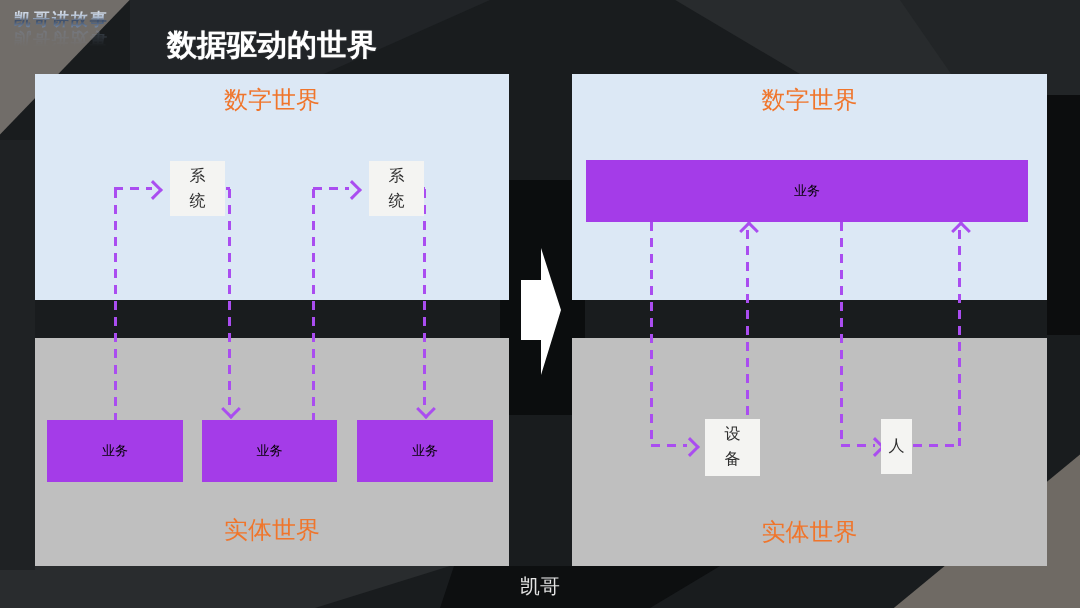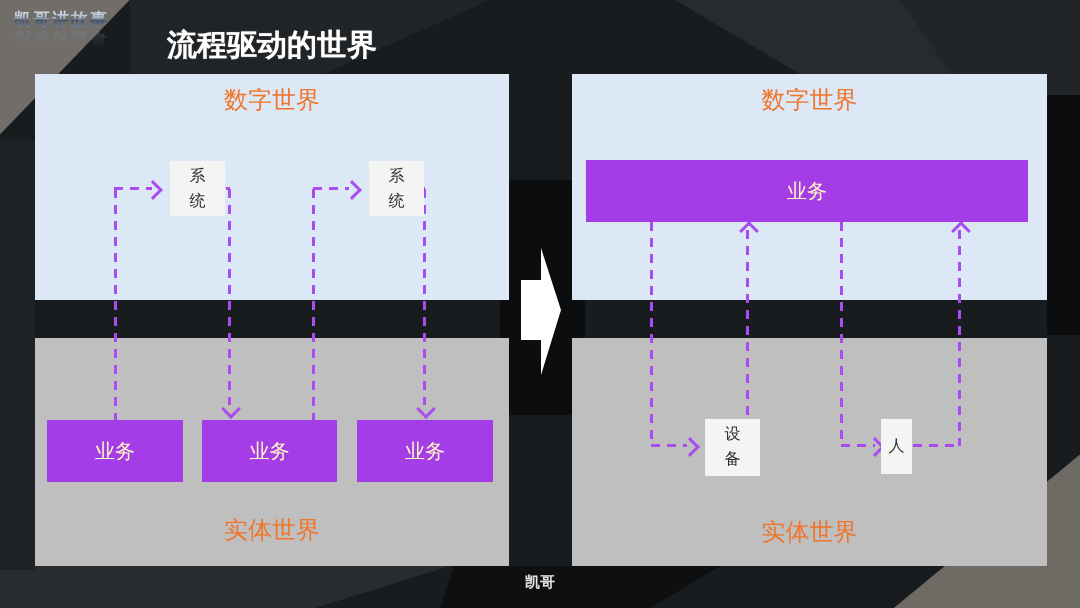--- a/index.html
+++ b/index.html
@@ -41,21 +41,21 @@
   .bp-right-blue{left:572px;top:74px;width:475px;height:226px;}
   .bp-right-gray{left:572px;top:338px;width:475px;height:228px;}
 
   .world-label{position:absolute;font-size:24px;font-weight:500;color:#f0752b;text-align:center;}
   .wl-l-dig{left:35px;top:84px;width:474px;}
   .wl-l-phy{left:35px;top:514px;width:474px;}
   .wl-r-dig{left:572px;top:84px;width:475px;}
   .wl-r-phy{left:572px;top:516px;width:475px;}
 
   .biz{position:absolute;background:#a43ce8;display:flex;align-items:center;justify-content:center;
-    color:#fef9c3;font-size:20px;z-index:3;}
+    color:#000000;font-size:13px;z-index:3;}
   .biz1{left:47px;top:420px;width:136px;height:62px;}
   .biz2{left:202px;top:420px;width:135px;height:62px;}
   .biz3{left:357px;top:420px;width:136px;height:62px;}
   .bizbar{left:586px;top:160px;width:442px;height:62px;z-index:3;}
 
   .vdash{position:absolute;width:3px;z-index:2;
     background:repeating-linear-gradient(to bottom,#aa4df0 0 9px,transparent 9px 16px);}
   .hdash{position:absolute;height:3px;z-index:2;
     background:repeating-linear-gradient(to right,#aa4df0 0 9px,transparent 9px 16px);}
 
@@ -69,42 +69,42 @@
     text-align:center;z-index:4;display:flex;align-items:center;justify-content:center;}
   .tag-v{word-break:break-all;padding:1px 12px;margin-left:8px;}
   .s1{left:162px;top:161px;width:31px;height:53px;}
   .s2{left:361px;top:161px;width:31px;height:53px;}
   .dev{left:697px;top:419px;width:31px;height:55px;font-family:Liberation Mono, monospace;}
   .per{left:881px;top:419px;width:31px;height:55px;}
 
   .big-arrow{position:absolute;left:515px;top:244px;z-index:5;}
 
   .footer{position:absolute;left:0;top:573px;width:1080px;text-align:center;
-    font-size:15px;font-weight:700;color:#e3e3e3;z-index:6;}
+    font-size:20px;font-weight:400;color:#e3e3e3;z-index:6;}
 </style>
 </head>
 <body>
 
 <div class="stage">
 
   <div class="facet f1"></div>
   <div class="facet f10"></div>
   <div class="facet f2"></div>
   <div class="facet f3"></div>
   <div class="facet f4"></div>
   <div class="facet f5"></div>
   <div class="facet f6"></div>
   <div class="facet f7"></div>
   <div class="facet f8"></div>
   <div class="facet f9"></div>
 
   <div class="logo">凯哥讲故事</div>
   <div class="logo-reflect">凯哥讲故事</div>
 
-  <div class="slide-title t-left">流程驱动的世界</div>
+  <div class="slide-title t-left">数据驱动的世界</div>
 
   <div class="panel blue bp-left-blue"></div>
   <div class="panel gray bp-left-gray"></div>
   <div class="world-label wl-l-dig">数字世界</div>
   <div class="world-label wl-l-phy">实体世界</div>
 
   <div class="vdash" style="left:114px;top:189px;height:231px;"></div>
   <div class="hdash" style="left:114px;top:187px;width:38px;"></div>
   <div class="chev c-right" style="left:146px;top:183px;"></div>
   <div class="hdash" style="left:194px;top:187px;width:36px;"></div>

